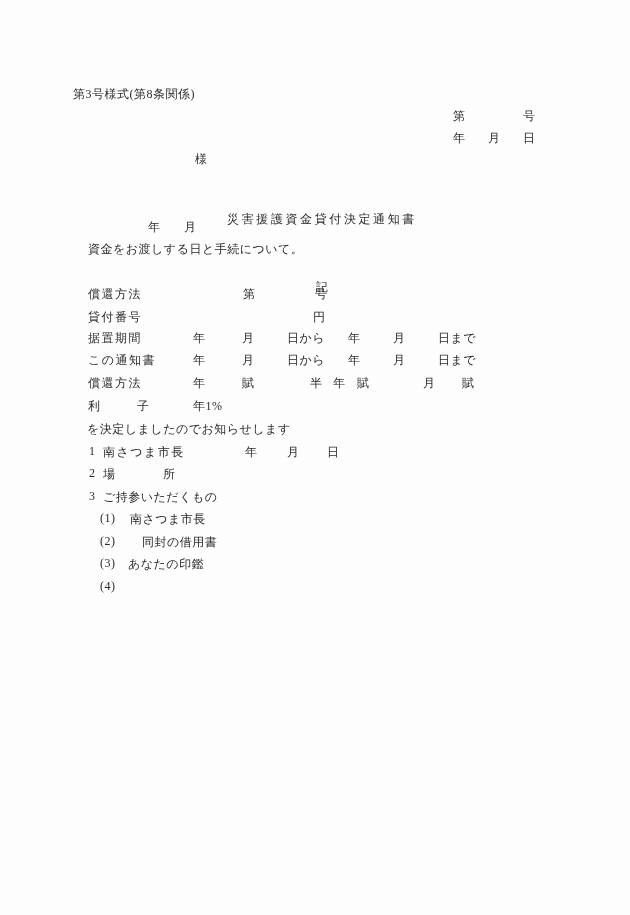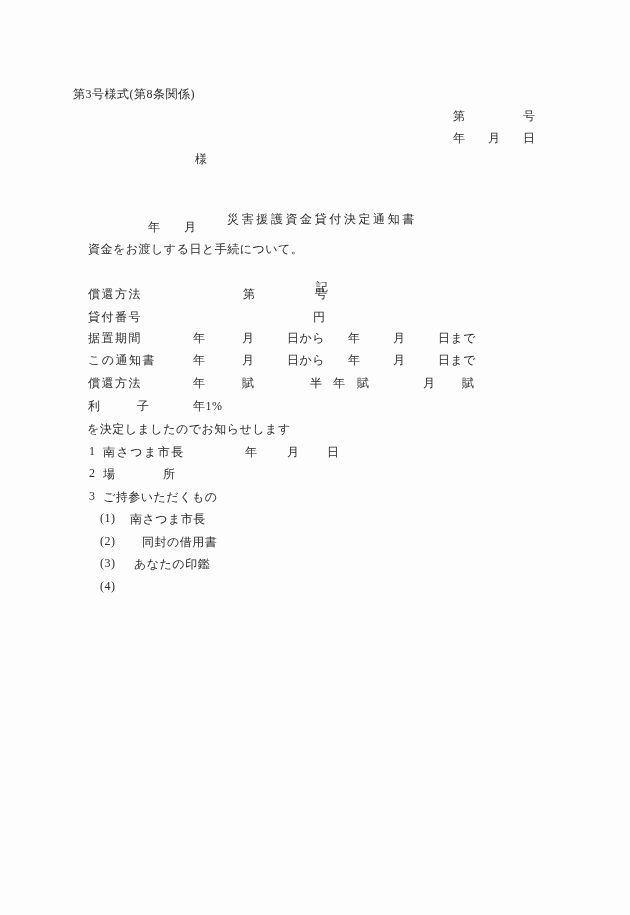--- a/index.html
+++ b/index.html
@@ -132,20 +132,20 @@
     <span class="seg" style="left:130px">南さつま市長</span>
   </div>
 
   <div class="ln" style="top:534px">
     <span class="seg" style="left:100px">(2)</span>
     <span class="seg" style="left:142px">同封の借用書</span>
   </div>
 
   <div class="ln" style="top:556px">
     <span class="seg" style="left:100px">(3)</span>
-    <span class="seg" style="left:134px">あなたの印鑑</span>
+    <span class="seg" style="left:128px">あなたの印鑑</span>
   </div>
 
   <div class="ln" style="top:579px">
     <span class="seg" style="left:100px">(4)</span>
   </div>
 
 </div>
 
 </body></html>

